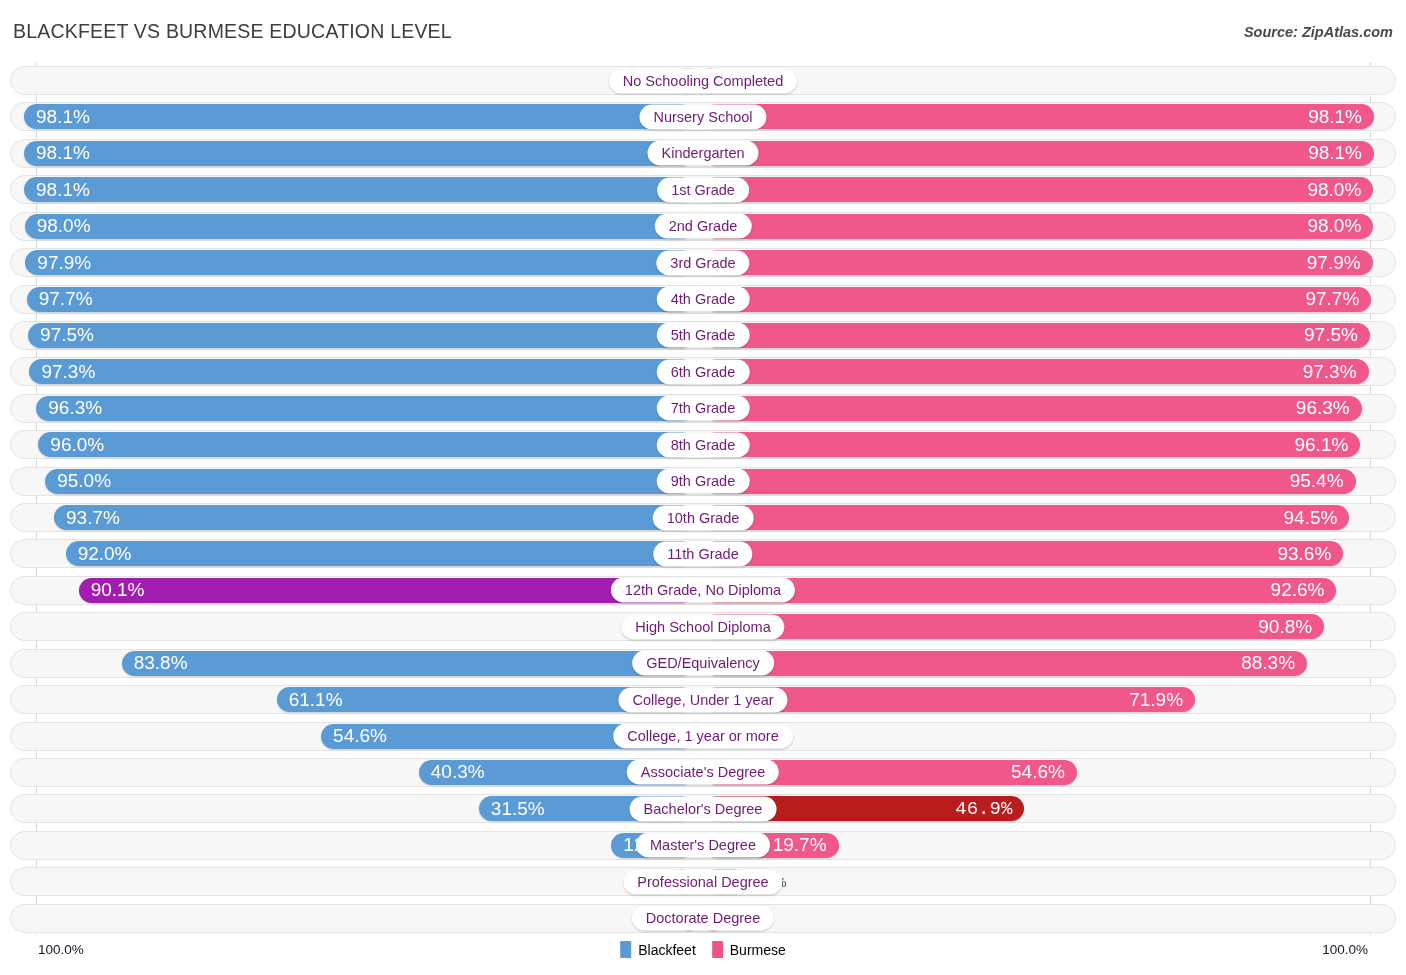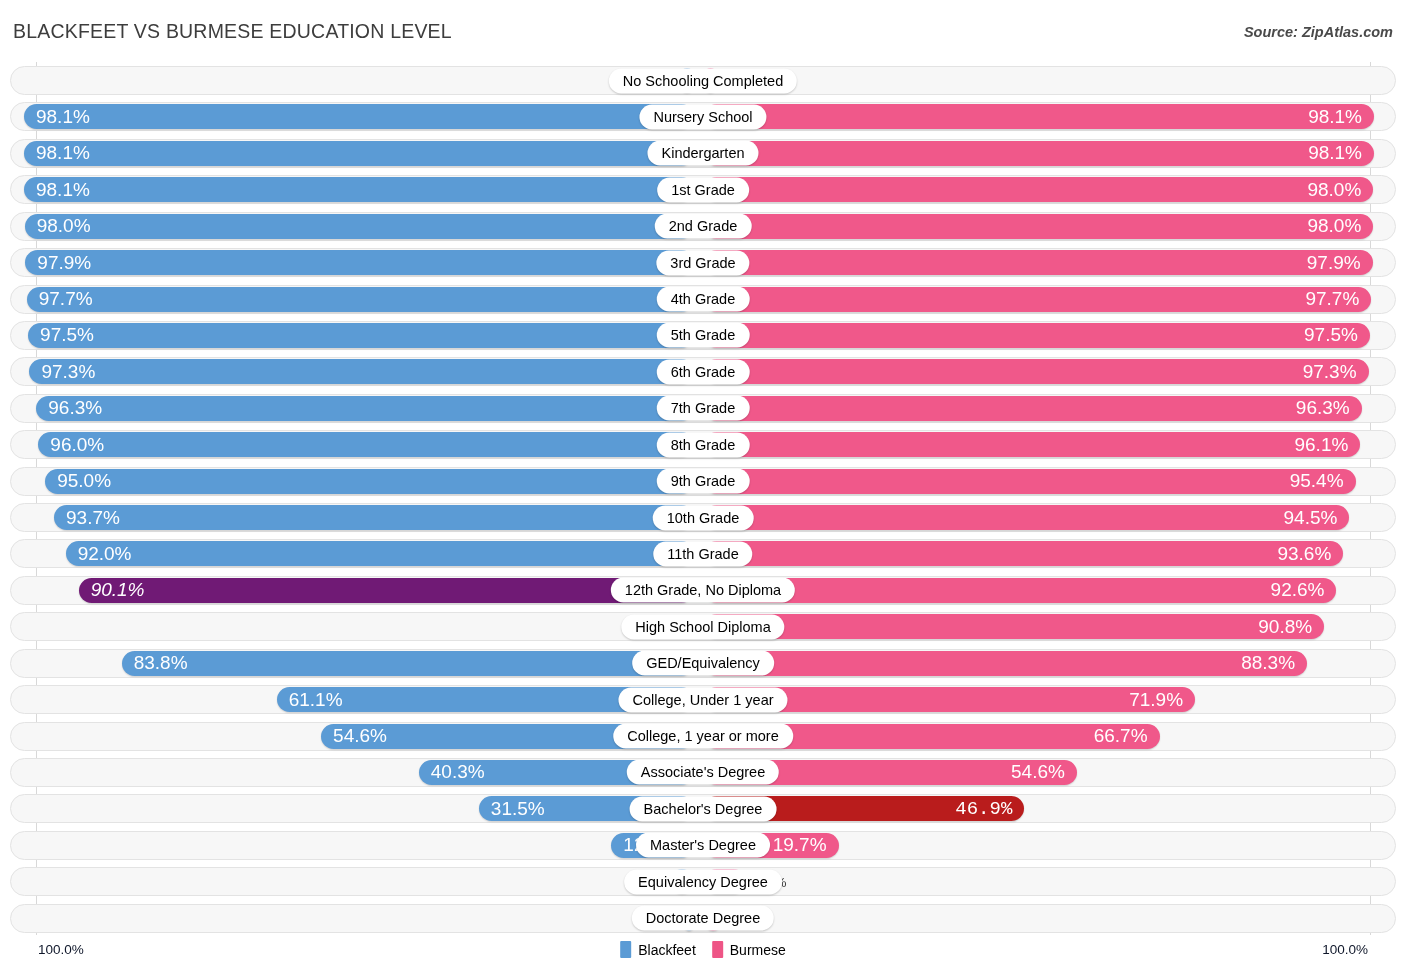--- a/index.html
+++ b/index.html
@@ -115,21 +115,21 @@
   
   .cat-pill {
     position: absolute;
     top: 50%;
     left: 50%;
     transform: translate(-50%, -50%);
     background: #ffffff;
     border-radius: 14px;
     padding: 4px 14px 5px;
     font-size: 14.5px;
-    color: #000000;
+    color: #701a75;
     white-space: nowrap;
     box-shadow: 0 1px 2px rgba(0,0,0,0.20);
     z-index: 5;
   }
 
   
   .footer {
     position: absolute;
     left: 0;
     top: 935px;
@@ -354,21 +354,21 @@
       </div>
       <div class="half right">
         <div class="bar right" style="width: 639.288px; background: rgb(240, 88, 138);">
           <span class="inbar-label">93.6%</span>
         </div>
       </div>
       <div class="cat-pill">11th Grade</div>
     </div>
     <div class="row" style="top: 513.88px;">
       <div class="half left">
-        <div class="bar left" style="width: 615.383px; background: #701a75; font-style: italic;">
+        <div class="bar left" style="width: 615.383px; background: #a21caf;">
           <span class="inbar-label">90.1%</span>
         </div>
       </div>
       <div class="half right">
         <div class="bar right" style="width: 632.458px; background: rgb(240, 88, 138);">
           <span class="inbar-label">92.6%</span>
         </div>
       </div>
       <div class="cat-pill">12th Grade, No Diploma</div>
     </div>
@@ -405,25 +405,20 @@
         </div>
       </div>
       <div class="cat-pill">College, Under 1 year</div>
     </div>
     <div class="row" style="top: 659.56px;">
       <div class="half left">
         <div class="bar left" style="width: 372.918px; background: rgb(91, 155, 213);">
           <span class="inbar-label">54.6%</span>
         </div>
       </div>
-      <div class="half right">
-        <div class="bar right" style="width: 455.561px; background: rgb(240, 88, 138);">
-          <span class="inbar-label">66.7%</span>
-        </div>
-      </div>
       <div class="cat-pill">College, 1 year or more</div>
     </div>
     <div class="row" style="top: 695.98px;">
       <div class="half left">
         <div class="bar left" style="width: 275.249px; background: rgb(91, 155, 213);">
           <span class="inbar-label">40.3%</span>
         </div>
       </div>
       <div class="half right">
         <div class="bar right" style="width: 372.918px; background: rgb(240, 88, 138);">
@@ -460,21 +455,21 @@
     </div>
     <div class="row" style="top: 805.24px;">
       <div class="half left">
         <div class="bar left" style="width: 23.905px; background: rgb(157, 195, 230);"></div>
         <span class="outbar-label" style="right: 33.905px;">3.5%</span>
       </div>
       <div class="half right">
         <div class="bar right" style="width: 41.663px; background: rgb(244, 143, 180);"></div>
         <span class="outbar-label" style="left: 51.663px;">6.1%</span>
       </div>
-      <div class="cat-pill">Equivalency Degree</div>
+      <div class="cat-pill">Professional Degree</div>
     </div>
     <div class="row" style="top: 841.66px;">
       <div class="half left">
         <div class="bar left" style="width: 10.245px; background: rgb(157, 195, 230);"></div>
         <span class="outbar-label" style="right: 20.245px;">1.5%</span>
       </div>
       <div class="half right">
         <div class="bar right" style="width: 17.758px; background: rgb(244, 143, 180);"></div>
         <span class="outbar-label" style="left: 27.758px;">2.6%</span>
       </div>

